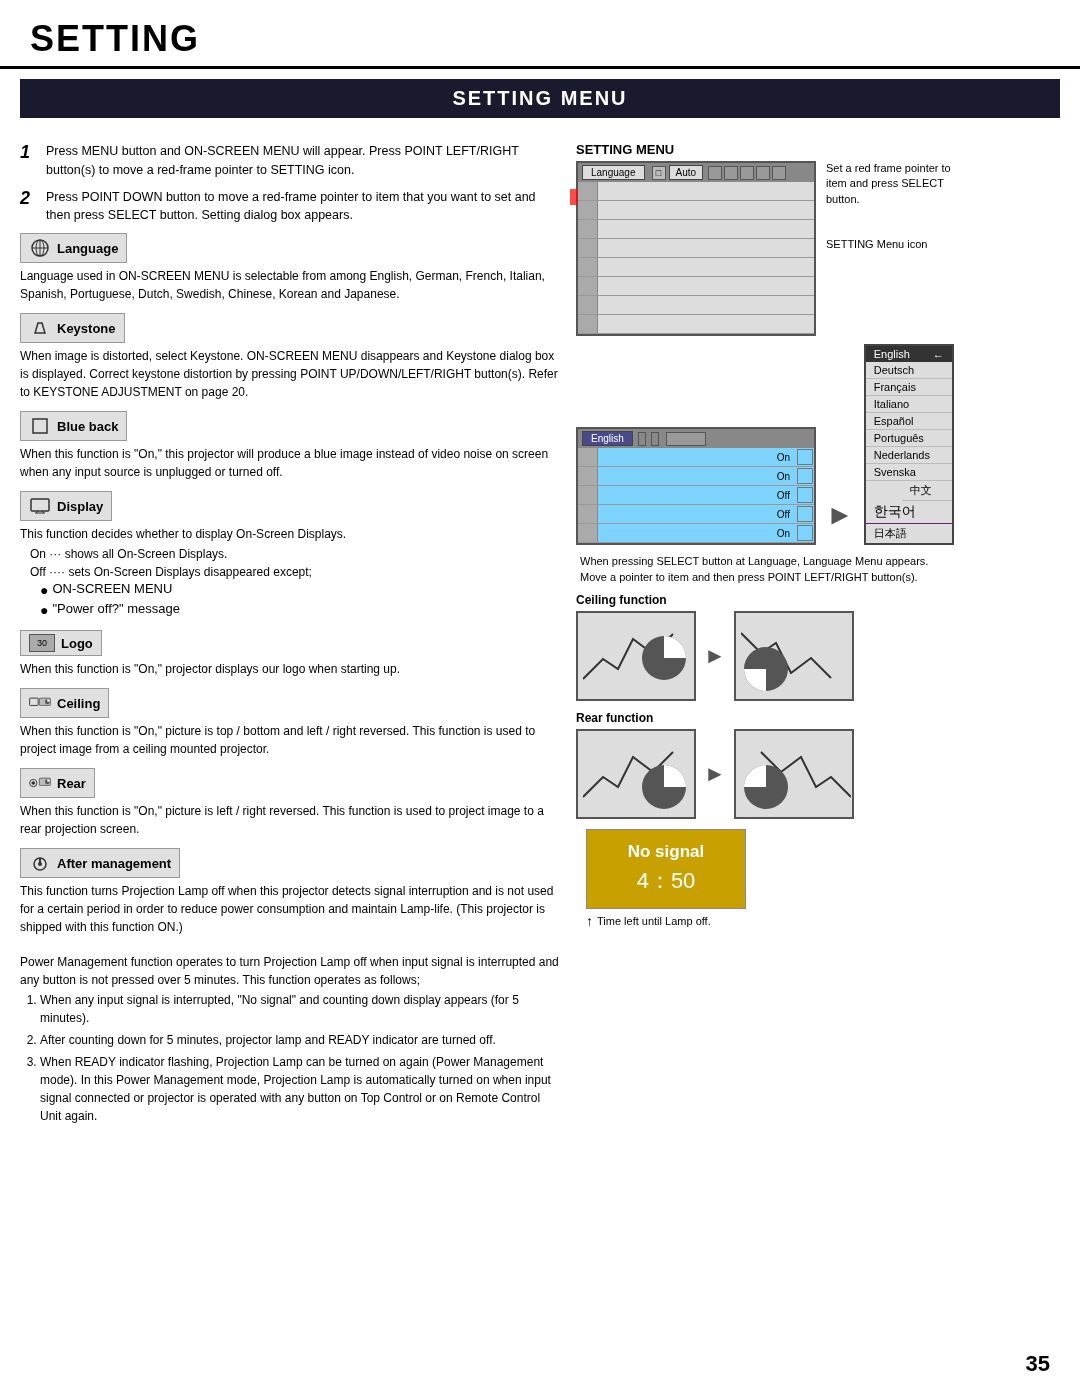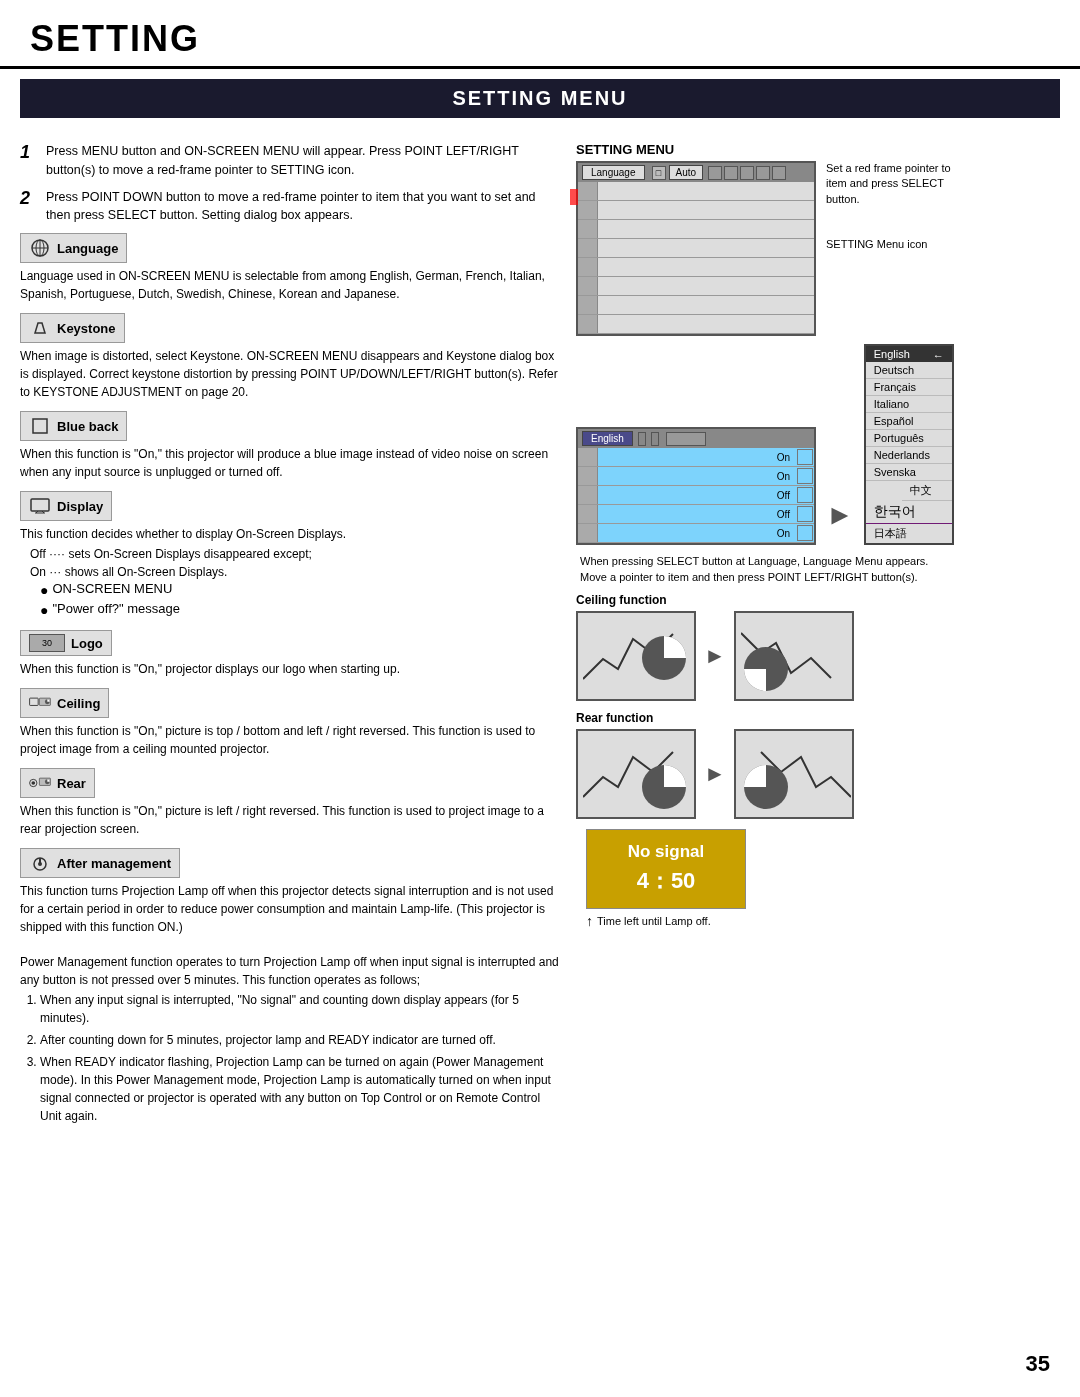--- a/index.html
+++ b/index.html
@@ -235,35 +235,35 @@
           <svg width="20" height="16" viewBox="0 0 20 16">
               <rect x="1" y="1" width="18" height="12" rx="1" fill="none" stroke="#333" stroke-width="1.5"></rect>
               <line x1="8" y1="13" x2="6" y2="15" stroke="#333" stroke-width="1"></line>
               <line x1="12" y1="13" x2="14" y2="15" stroke="#333" stroke-width="1"></line>
               <line x1="5" y1="15" x2="15" y2="15" stroke="#333" stroke-width="1"></line>
             </svg>
         </div>
         <div class="feature-label">Display</div>
       </div>
       <div class="feature-desc">This function decides whether to display On-Screen Displays.</div>
+      <div class="feature-sub">On ···  shows all On-Screen Displays.</div>
       <div class="feature-sub">Off ····  sets On-Screen Displays disappeared except;</div>
-      <div class="feature-sub">On ···  shows all On-Screen Displays.</div>
       <div class="bullet-item">
         <span class="bullet-dot">●</span>
         <span> ON-SCREEN MENU</span>
       </div>
       <div class="bullet-item">
         <span class="bullet-dot">●</span>
         <span> "Power off?" message</span>
       </div>
     </div>
 
     <div class="feature-section">
       <div class="feature-header">
-        <div class="feature-icon" style="background:#aaa;border:1px solid #555;font-size:9px;width:36px;height:18px;display:flex;align-items:center;justify-content:center;">30</div>
+        <div class="feature-icon" style="background:#aaa;border:1px solid #555;font-size:9px;width:26px;height:18px;display:flex;align-items:center;justify-content:center;">30</div>
         <div class="feature-label">Logo</div>
       </div>
       <div class="feature-desc">When this function is "On," projector displays our logo when starting up.</div>
     </div>
 
     <div class="feature-section">
       <div class="feature-header">
         <div class="feature-icon">
           <svg width="36" height="18" viewBox="0 0 36 18">
             <rect x="1" y="1" width="14" height="12" rx="1" fill="none" stroke="#333" stroke-width="1.5"></rect>
@@ -510,21 +510,21 @@
           <svg width="50" height="50" viewBox="0 0 50 50" style="position:absolute;bottom:5px;left:5px;transform:scaleX(-1);">
             <circle cx="25" cy="25" r="22" fill="#555"></circle>
             <path d="M25,25 L25,3 A22,22 0 0,1 47,25 Z" fill="#fff"></path>
           </svg>
         </div>
       </div>
     </div>
 
     <div style="background:#c8a000;color:#fff;text-align:center;padding:12px 20px;width:160px;margin:10px 0 4px 10px;border:1px solid #888;">
       <div style="font-size:17px;font-weight:bold;margin-bottom:4px;">No signal</div>
-      <div style="font-size:22px;font-weight:bold;">4：50</div>
+      <div style="font-size:22px;font-weight:normal;">4：50</div>
     </div>
     <div style="font-size:11px;margin-left:10px;display:flex;align-items:center;gap:4px;">
       <span style="font-size:14px;">↑</span>
       <span>Time left until Lamp off.</span>
     </div>
 
   </div>
 
 </div>
 

